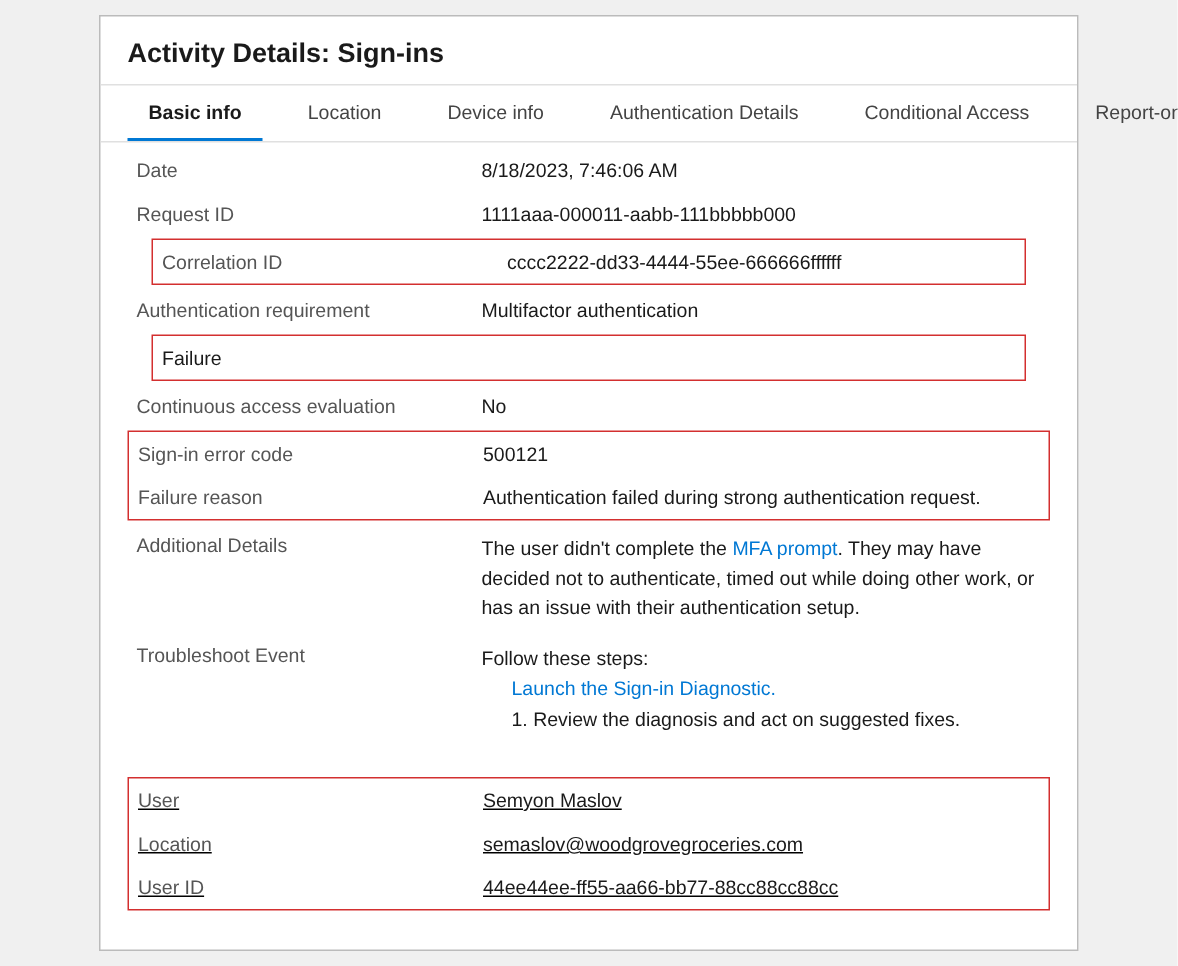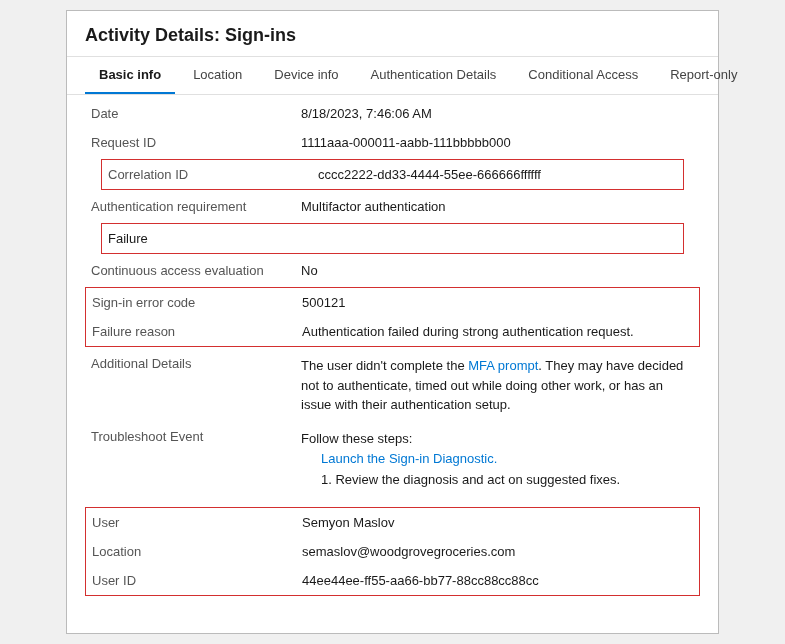--- a/index.html
+++ b/index.html
@@ -26,21 +26,21 @@
     }
     .title-bar h1 {
       font-size: 18px;
       font-weight: 600;
       color: #1a1a1a;
     }
     .tabs {
       display: flex;
       padding: 0 18px;
       border-bottom: 1px solid #e0e0e0;
-      gap: 4px;
+      gap: 16px;
     }
     .tab {
       padding: 10px 14px;
       font-size: 13px;
       color: #444;
       cursor: pointer;
       border-bottom: 2px solid transparent;
       white-space: nowrap;
     }
     .tab.active {
@@ -57,20 +57,21 @@
     }
 
     .section-wrapper {
       margin-top: 4px;
     }
 
     .row-wrapper {
       display: flex;
       align-items: flex-start;
       padding: 7px 6px;
+      gap: 20px;
     }
     .row-wrapper .label {
       width: 210px;
       min-width: 210px;
       color: #555;
       font-size: 13px;
     }
     .row-wrapper .value {
       color: #1a1a1a;
       font-size: 13px;
@@ -174,21 +175,21 @@
 
       <div class="row-wrapper">
         <div class="label">Troubleshoot Event</div>
         <div class="value troubleshoot-value">
           <div>Follow these steps:</div>
           <a class="step-link link-text">Launch the Sign-in Diagnostic.</a>
           <div class="step-item">1. Review the diagnosis and act on suggested fixes.</div>
         </div>
       </div>
 
-      <div class="multi-row-outlined" style="margin-top: 9px;">
+      <div class="multi-row-outlined" style="margin-top: 20px; text-decoration: underline;">
         <div class="row-wrapper">
           <div class="label">User</div>
           <div class="value link-text">Semyon Maslov</div>
         </div>
         <div class="row-wrapper">
           <div class="label">Location</div>
           <div class="value">semaslov@woodgrovegroceries.com</div>
         </div>
         <div class="row-wrapper">
           <div class="label">User ID</div>

